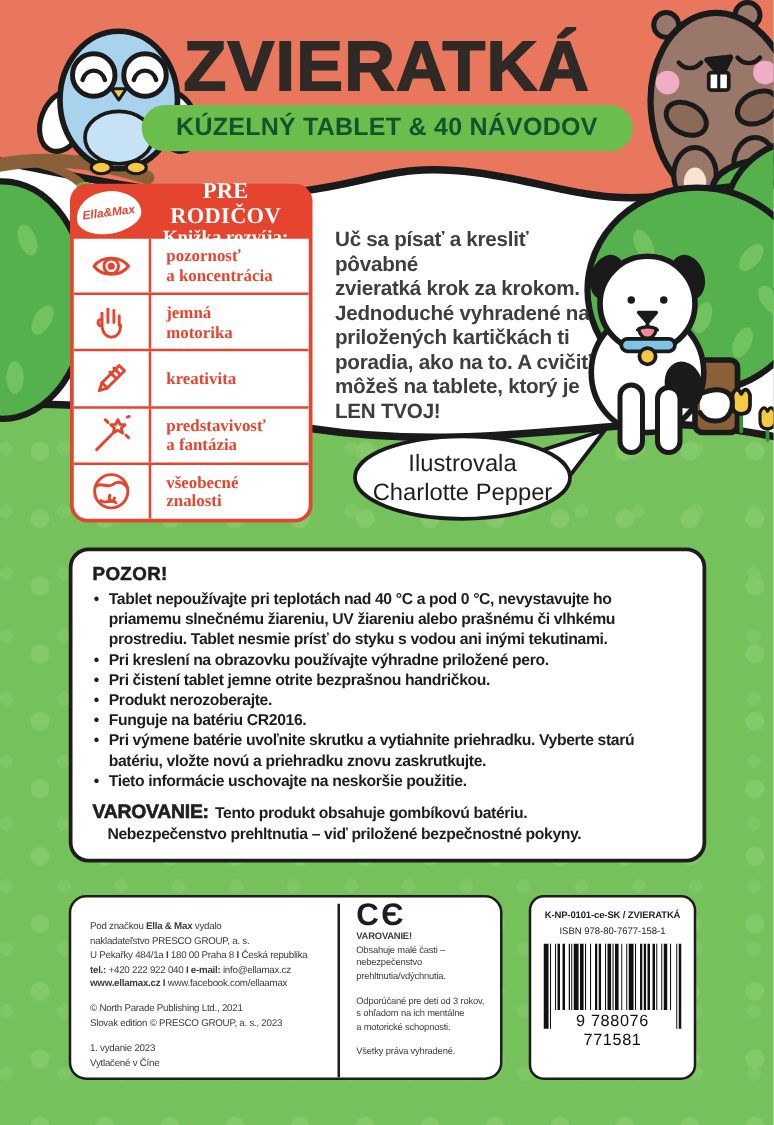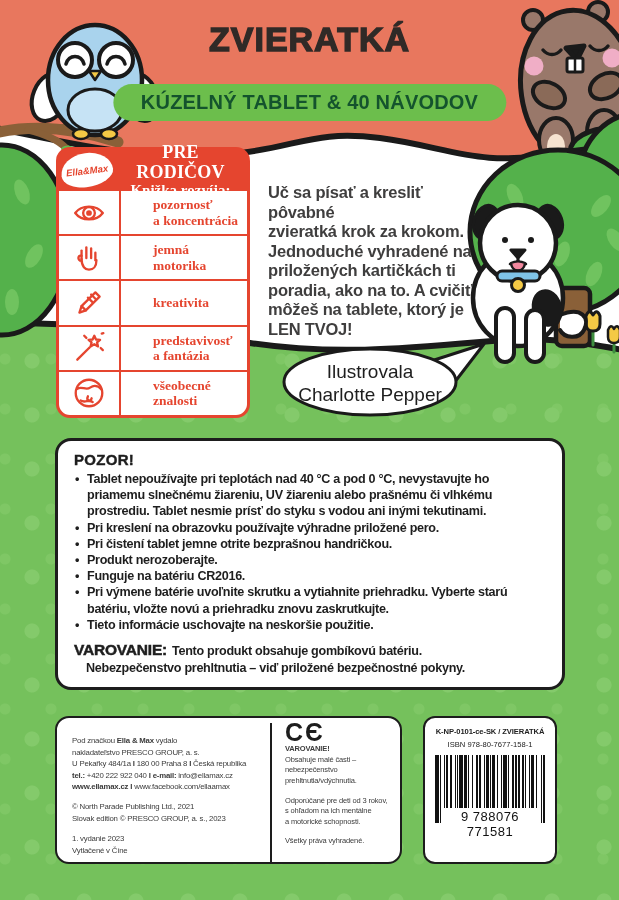--- a/index.html
+++ b/index.html
@@ -10,21 +10,21 @@
     background-image:
       radial-gradient(circle,#84CA6B 7px,rgba(0,0,0,0) 8px),
       radial-gradient(circle,#7FC765 5px,rgba(0,0,0,0) 6px);
     background-size:52px 54px,46px 50px;
     background-position:6px 10px,28px 34px;
   }
   .scene{position:absolute;left:0;top:0;}
 
   .cover-title{
     position:absolute;left:0;right:0;top:20px;text-align:center;
-    font-size:34px;font-weight:700;color:#302A27;letter-spacing:1px;
+    font-size:56px;font-weight:700;color:#302A27;letter-spacing:1px;
     -webkit-text-stroke:1.4px #302A27;
   }
   .cover-badge{
     position:absolute;left:50%;top:84px;transform:translateX(-50%);
     background:#6CBE4C;color:#14532d;font-weight:700;font-size:20px;
     padding:7px 28px;border-radius:22px;white-space:nowrap;letter-spacing:0.2px;
   }
 
   
   .parents-card{
@@ -35,21 +35,21 @@
   .brand-egg{
     width:52px;height:34px;background:#fff;flex:0 0 auto;
     border-radius:50% 50% 55% 45%/60% 55% 45% 40%;transform:rotate(-7deg);
     display:flex;align-items:center;justify-content:center;
     color:#E5452F;font-size:9.5px;font-weight:700;font-style:italic;
   }
   .card-titles{flex:1;text-align:center;color:#fff;font-family:"Liberation Serif",serif;}
   .card-title{font-size:18px;font-weight:700;line-height:20px;letter-spacing:0.2px;}
   .card-subtitle{font-size:15px;font-weight:700;line-height:17px;}
   .card-body{background:#fff;border-radius:0 0 11px 11px;height:224px;display:flex;flex-direction:column;overflow:hidden;}
-  .skill-row{flex:1;display:flex;border-bottom:2.5px solid #E5452F;min-height:0;gap:20px;}
+  .skill-row{flex:1;display:flex;border-bottom:2.5px solid #E5452F;min-height:0;}
   .skill-row:last-child{border-bottom:none;}
   .skill-icon{width:60px;flex:0 0 auto;border-right:2.5px solid #E5452F;display:flex;align-items:center;justify-content:center;}
   .skill-icon svg{width:34px;height:34px;}
   .skill-label{
     flex:1;display:flex;align-items:center;padding:2px 6px 2px 12px;
     font-family:"Liberation Serif",serif;font-weight:700;font-size:13.5px;line-height:15.5px;
     color:#E5452F;white-space:pre-line;
   }
 
   .intro-text{

